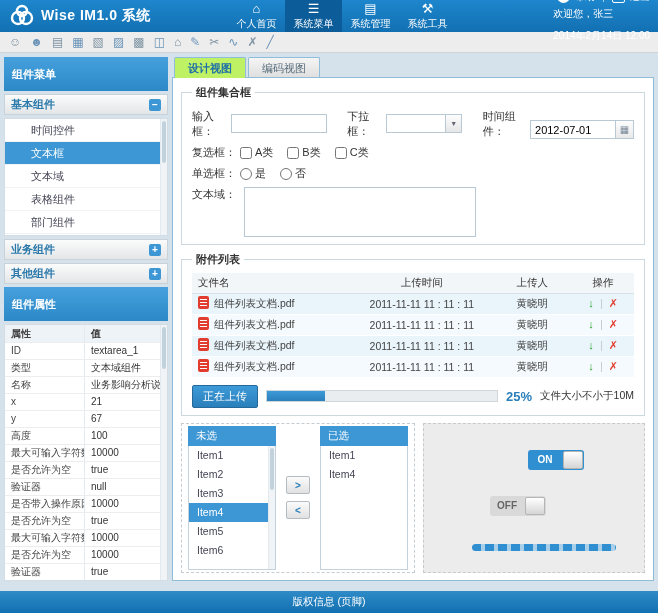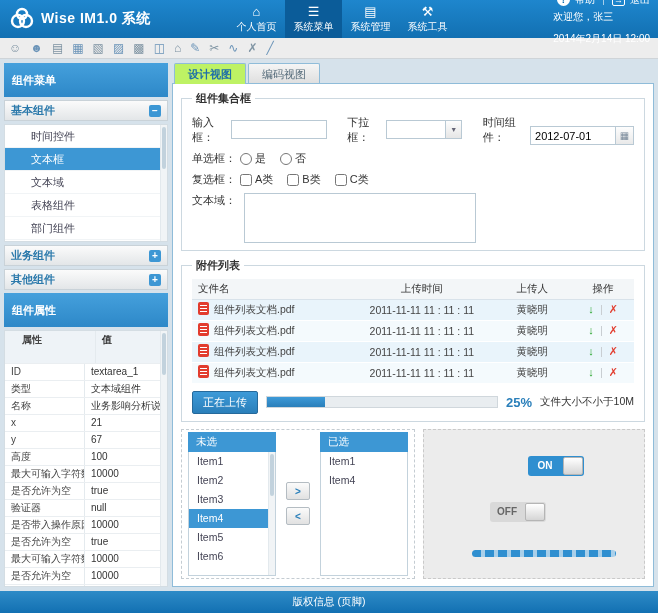--- a/index.html
+++ b/index.html
@@ -1,20 +1,20 @@
 <!DOCTYPE html>
 <html><head>
 <meta charset="utf-8">
 <style>
   * { margin:0; padding:0; box-sizing:border-box; }
   body { font-family:"Liberation Sans","DejaVu Sans",sans-serif; background:#b9c7d2; }
   .page { position:relative; width:658px; height:613px; background:#d6e2eb; overflow:hidden; margin:0 auto; }
 
   
-  .hdr { height:38px; background:linear-gradient(#1e86cd,#1270b2); display:flex; color:#fff; }
+  .hdr { height:32px; background:linear-gradient(#1e86cd,#1270b2); display:flex; color:#fff; }
   .logo-area { width:228px; display:flex; align-items:center; gap:7px; padding-left:10px; }
   .app-title { font-size:14px; font-weight:bold; letter-spacing:.5px; }
   .nav { display:flex; }
   .nav-item { width:57px; display:flex; flex-direction:column; align-items:center; justify-content:center; gap:2px; font-size:10px; cursor:pointer; }
   .nav-item .nicon { font-size:13px; line-height:13px; }
   .nav-item.active { background:#0b5c99; }
   .hdr-right { margin-left:auto; display:flex; flex-direction:column; align-items:flex-end; justify-content:center; gap:3px; padding-right:8px; font-size:10px; }
   .hr-top { display:flex; align-items:center; gap:5px; }
   .help-badge { width:13px; height:13px; border-radius:50%; background:#fff; color:#1270b2; font-weight:bold; font-size:10px; display:flex; align-items:center; justify-content:center; }
   .hdr-sep { width:1px; height:11px; background:rgba(255,255,255,.6); margin:0 3px; }
@@ -34,21 +34,21 @@
   .side-title { height:22px; flex:0 0 22px; background:linear-gradient(#45a0dc,#2d88c8); color:#fff; font-size:11px; font-weight:bold; display:flex; align-items:center; padding:17px 8px; }
   .acc-header { height:21px; flex:0 0 21px; background:linear-gradient(#fbfbfb,#e3e6e8); border:1px solid #c9d2d8; color:#2b79ab; font-weight:bold; font-size:11px; display:flex; align-items:center; justify-content:space-between; padding:0 6px; cursor:pointer; }
   .acc-toggle { width:12px; height:12px; background:#3d97d4; color:#fff; font-size:10px; line-height:11px; text-align:center; border-radius:2px; }
   .items-panel { position:relative; height:118px; flex:0 0 118px; background:#fff; border:1px solid #d4dde3; overflow:hidden; }
   .item { height:23px; line-height:23px; padding-left:26px; font-size:11px; color:#445; border-bottom:1px solid #f1f4f6; cursor:pointer; }
   .item.selected { background:#3d97d4; color:#fff; }
   .vscroll { position:absolute; right:0; top:0; bottom:0; width:7px; background:#f1f4f6; border-left:1px solid #e3e9ed; }
   .vscroll .thumb { position:absolute; top:2px; left:1px; width:4px; height:42px; background:#c2d2dd; border-radius:2px; }
   .props-table { position:relative; flex:1; background:#fff; border:1px solid #d4dde3; font-size:10px; overflow:hidden; }
   .prow { display:flex; height:17px; line-height:16px; border-bottom:1px solid #eaeef1; }
-  .prow.phead { background:#eef3f7; font-weight:bold; height:33px; line-height:17px; color:#333;padding-left:11px; }
+  .prow.phead { background:#eef3f7; font-weight:bold; height:18px; line-height:17px; color:#333; }
   .pname { width:80px; padding-left:6px; border-right:1px solid #e4eaee; color:#444; overflow:hidden; white-space:nowrap; }
   .pval { flex:1; padding-left:6px; color:#333; overflow:hidden; white-space:nowrap; }
 
   
   .main { flex:1; display:flex; flex-direction:column; min-width:0; }
   .tabs { display:flex; gap:2px; padding-left:2px; }
   .tab { height:21px; padding:0 13px; display:flex; align-items:center; font-size:11px; border:1px solid #8fbcd9; border-bottom:none; border-radius:2px 2px 0 0; background:linear-gradient(#f5f5f5,#dedede); color:#556b7a; cursor:pointer; }
   .tab.active { background:#bef264; color:#1f6fa8; font-weight:bold; position:relative; z-index:2; }
   .panel { flex:1; background:#fff; border:1px solid #8fbcd9; margin-top:-1px; padding:7px 8px; display:flex; flex-direction:column; gap:7px; min-height:0; }
 
@@ -301,47 +301,47 @@
             </div>
             <span class="gap"></span>
             <label class="flabel">时间组件：</label>
             <div class="date-wrap">
               <input class="date-input" type="text" value="2012-07-01" style="">
               <span class="cal-btn">▦</span>
             </div>
           </div>
 
           <div class="form-row">
-            <label class="flabel">单选框：</label>
-            <div class="rad-group">
-              <label>
-                  <input type="radio" name="rg" style="">
-                  <span>是</span>
-                </label>
-              <label>
-                  <input type="radio" name="rg" style="">
-                  <span>否</span>
-                </label>
-            </div>
-          </div>
-
-          <div class="form-row">
             <label class="flabel">复选框：</label>
             <div class="chk-group">
               <label>
                   <input type="checkbox" style="">
                   <span>A类</span>
                 </label>
               <label>
                   <input type="checkbox" style="">
                   <span>B类</span>
                 </label>
               <label>
                   <input type="checkbox" style="">
                   <span>C类</span>
+                </label>
+            </div>
+          </div>
+
+          <div class="form-row">
+            <label class="flabel">单选框：</label>
+            <div class="rad-group">
+              <label>
+                  <input type="radio" name="rg" style="">
+                  <span>是</span>
+                </label>
+              <label>
+                  <input type="radio" name="rg" style="">
+                  <span>否</span>
                 </label>
             </div>
           </div>
 
           <div class="form-row ta-row">
             <label class="flabel">文本域：</label>
             <textarea class="big-textarea" style=""></textarea>
           </div>
         </fieldset>
 

